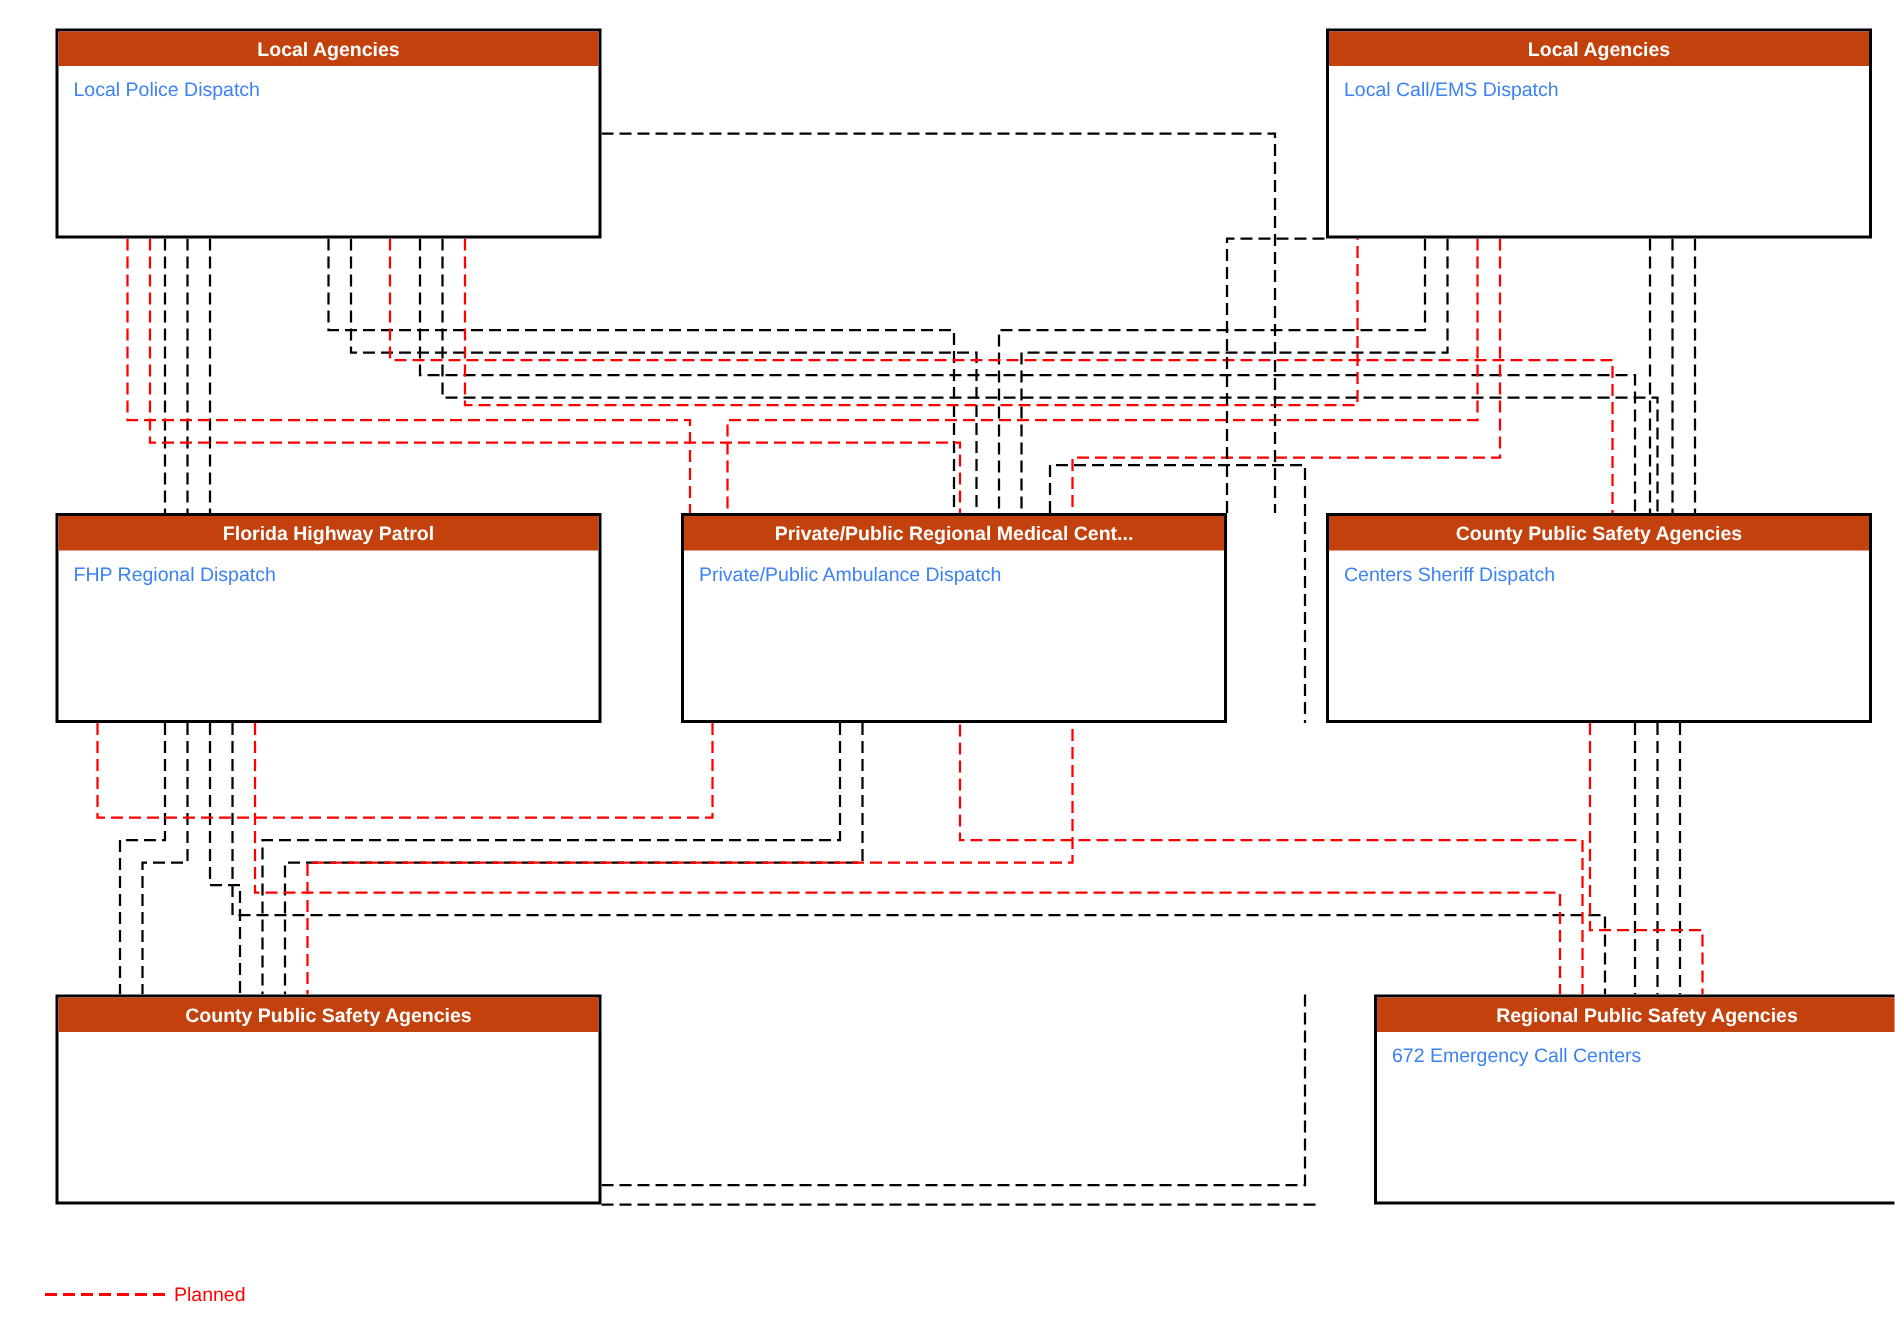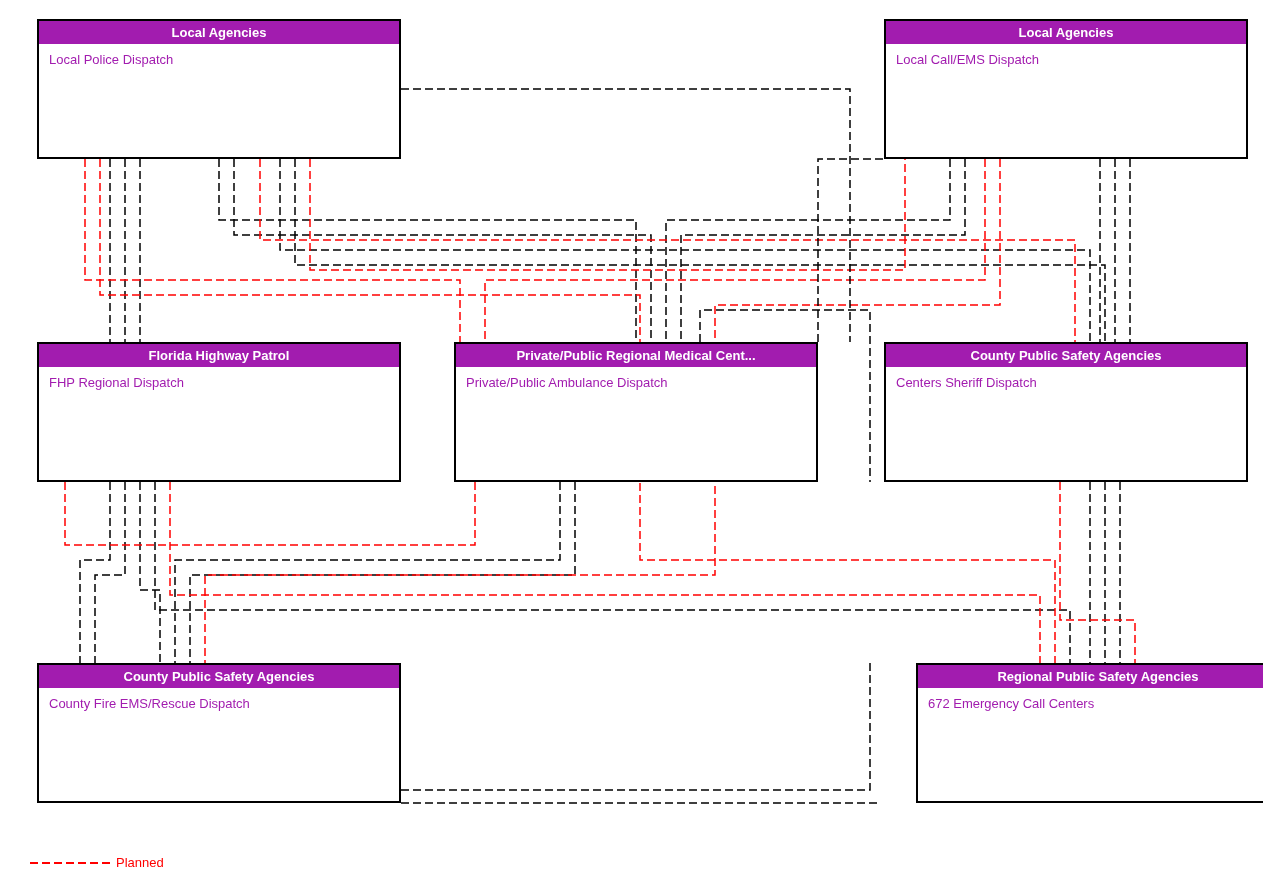--- a/index.html
+++ b/index.html
@@ -16,31 +16,31 @@
       width: 1263px;
       height: 888px;
       background: #fff;
     }
     .node {
       position: absolute;
       border: 2px solid #000;
       background: #fff;
     }
     .node-header {
-      background: #a21caf;
+      background: #c2410c;
       color: #fff;
       font-weight: bold;
       font-size: 13px;
       text-align: center;
       padding: 4px 6px;
     }
     .node-body {
       padding: 8px 10px;
       font-size: 13px;
-      color: #a21caf;
+      color: #3b82f6;
       min-height: 80px;
     }
     svg.lines {
       position: absolute;
       top: 0;
       left: 0;
       width: 1263px;
       height: 888px;
       pointer-events: none;
     }
@@ -138,21 +138,20 @@
     <div class="node-body">Private/Public Ambulance Dispatch</div>
   </div>
 
   <div class="node" style="left:884px; top:342px; width:364px; height:140px;">
     <div class="node-header">County Public Safety Agencies</div>
     <div class="node-body">Centers Sheriff Dispatch</div>
   </div>
 
   <div class="node" style="left:37px; top:663px; width:364px; height:140px;">
     <div class="node-header">County Public Safety Agencies</div>
-    <div class="node-body">County Fire EMS/Rescue Dispatch</div>
   </div>
 
   <div class="node" style="left:916px; top:663px; width:364px; height:140px;">
     <div class="node-header">Regional Public Safety Agencies</div>
     <div class="node-body">672 Emergency Call Centers</div>
   </div>
 
   <div class="legend">
     <div class="legend-line">
       <svg width="80" height="12">

